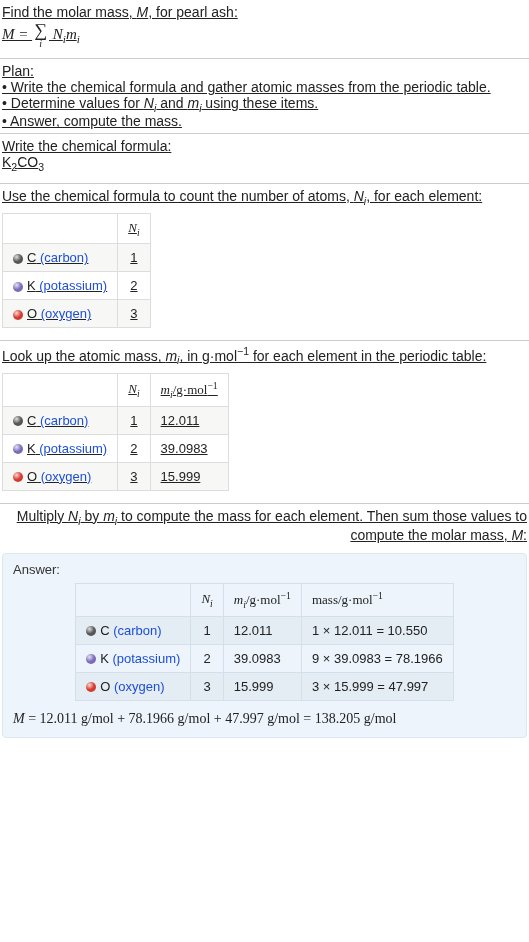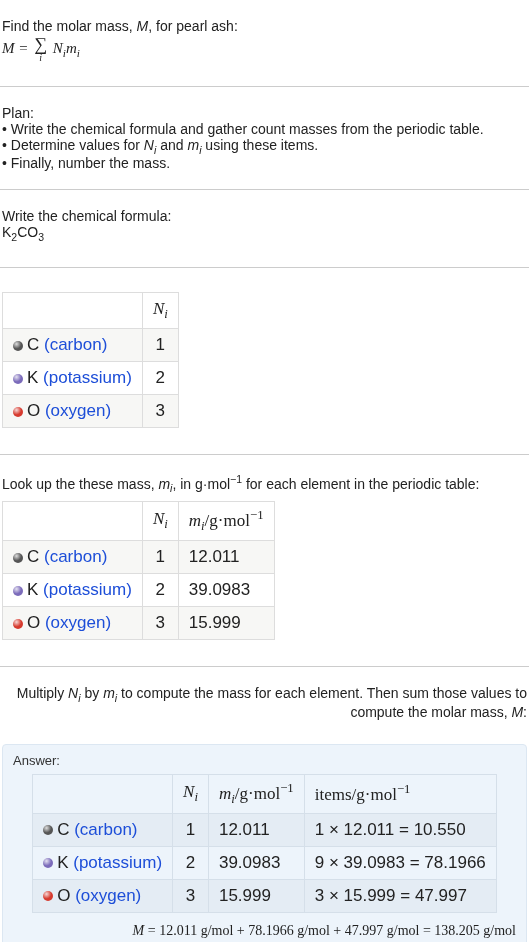--- a/index.html
+++ b/index.html
@@ -5,22 +5,23 @@
   body {
     margin: 0;
     padding: 0;
     font-family: -apple-system, BlinkMacSystemFont, "Segoe UI", Arial, sans-serif;
     font-size: 14px;
     color: #222;
     background: #fff;
     width: 529px;
   }
   .section {
-    padding: 18px 2px;
+    padding: 4px 2px;
     border-bottom: 1px solid #ccc;
+    text-decoration: underline;
   }
   .section:last-child { border-bottom: none; }
   .formula {
     font-style: italic;
     font-family: Georgia, serif;
     font-size: 15px;
     margin: 2px 0 6px 0;
   }
   .under {
     display: inline-block;
@@ -30,21 +31,21 @@
     margin: 0 2px;
   }
   .under .top { font-size: 18px; font-style: normal; }
   .under .bot { font-size: 10px; font-style: italic; display: block; }
   sub { font-size: 0.75em; }
   sup { font-size: 0.75em; }
   .muted { color: #1d4ed8; }
   table {
     border-collapse: collapse;
     margin: 6px 0 8px 0;
-    font-size: 17px;
+    font-size: 13px;
   }
   th, td {
     border: 1px solid #ddd;
     padding: 6px 10px;
     text-align: left;
   }
   th { font-weight: normal; font-style: italic; font-family: Georgia, serif; }
   tr.row:nth-child(odd) td { background: #f7f7f5; }
   .dot {
     display: inline-block;
@@ -71,21 +72,21 @@
   .answer-box th, .answer-box td {
     border: 1px solid #d5dfe9;
   }
   .answer-box tr.row:nth-child(odd) td { background: #e4ecf4; }
   .answer-label {
     font-size: 13px;
     color: #333;
     margin-bottom: 4px;
   }
   .final {
-    text-align: right;
+    text-align: left;
     font-style: italic;
     font-family: Georgia, serif;
     font-size: 14px;
     margin-top: 6px;
   }
   .chem { font-family: Arial, sans-serif; }
 </style>
 </head>
 <body>
 
@@ -93,35 +94,38 @@
   <div>
     <span>Find the molar mass, </span><i>M</i><span>, for pearl ash:</span>
   </div>
   <div class="formula">
     <span>M = </span><span class="under"><span class="top">∑</span><span class="bot">i</span></span><span> N</span><sub>i</sub><span>m</span><sub>i</sub>
   </div>
 </div>
 
 <div class="section">
   <div>Plan:</div>
-  <div>• Write the chemical formula and gather count masses from the periodic table.</div>
+  <div>• Write the chemical formula and gather atomic masses from the periodic table.</div>
   <div>
     <span>• Determine values for </span><i>N</i><sub><i>i</i></sub><span> and </span><i>m</i><sub><i>i</i></sub><span> using these items.</span>
   </div>
-  <div>• Finally, number the mass.</div>
+  <div>• Answer, compute the mass.</div>
 </div>
 
 <div class="section">
   <div>Write the chemical formula:</div>
   <div class="chem" style="margin:0 0 6px 0;">
     <span>K</span><sub>2</sub><span>CO</span><sub>3</sub>
   </div>
 </div>
 
 <div class="section">
+  <div>
+    <span>Use the chemical formula to count the number of atoms, </span><i>N</i><sub><i>i</i></sub><span>, for each element:</span>
+  </div>
   <table>
     <tbody>
         <tr>
       <th></th>
       <th><span>N</span><sub>i</sub></th>
     </tr>
     </tbody>
       <tbody id="t1-body">
         <tr class="row">
           <td><span class="dot dot-c"></span><b style="font-weight: normal;">C</b><span class="muted"> (carbon)</span></td>
@@ -134,21 +138,21 @@
         <tr class="row">
           <td><span class="dot dot-o"></span><b style="font-weight: normal;">O</b><span class="muted"> (oxygen)</span></td>
           <td style="text-align: center;">3</td>
         </tr>
       </tbody>
   </table>
 </div>
 
 <div class="section">
   <div>
-    <span>Look up the these mass, </span><i>m</i><sub><i>i</i></sub><span>, in g·mol</span><sup>−1</sup><span> for each element in the periodic table:</span>
+    <span>Look up the atomic mass, </span><i>m</i><sub><i>i</i></sub><span>, in g·mol</span><sup>−1</sup><span> for each element in the periodic table:</span>
   </div>
   <table>
     <tbody>
         <tr>
       <th></th>
       <th><span>N</span><sub>i</sub></th>
       <th><span>m</span><sub>i</sub><span style="font-style:normal">/g·mol</span><sup style="font-style:normal">−1</sup></th>
     </tr>
     </tbody>
       <tbody id="t2-body">
@@ -178,21 +182,21 @@
 </div>
 
 <div class="answer-box">
   <div class="answer-label">Answer:</div>
   <table>
     <tbody>
         <tr>
       <th></th>
       <th><span>N</span><sub>i</sub></th>
       <th><span>m</span><sub>i</sub><span style="font-style:normal">/g·mol</span><sup style="font-style:normal">−1</sup></th>
-      <th><span style="font-style:normal">items/g·mol</span><sup style="font-style:normal">−1</sup></th>
+      <th><span style="font-style:normal">mass/g·mol</span><sup style="font-style:normal">−1</sup></th>
     </tr>
     </tbody>
       <tbody id="ans-body">
         <tr class="row">
           <td><span class="dot dot-c"></span><b style="font-weight: normal;">C</b><span class="muted"> (carbon)</span></td>
           <td style="text-align: center;">1</td>
           <td>12.011</td>
           <td>1 × 12.011 = 10.550</td>
         </tr>
         <tr class="row">

